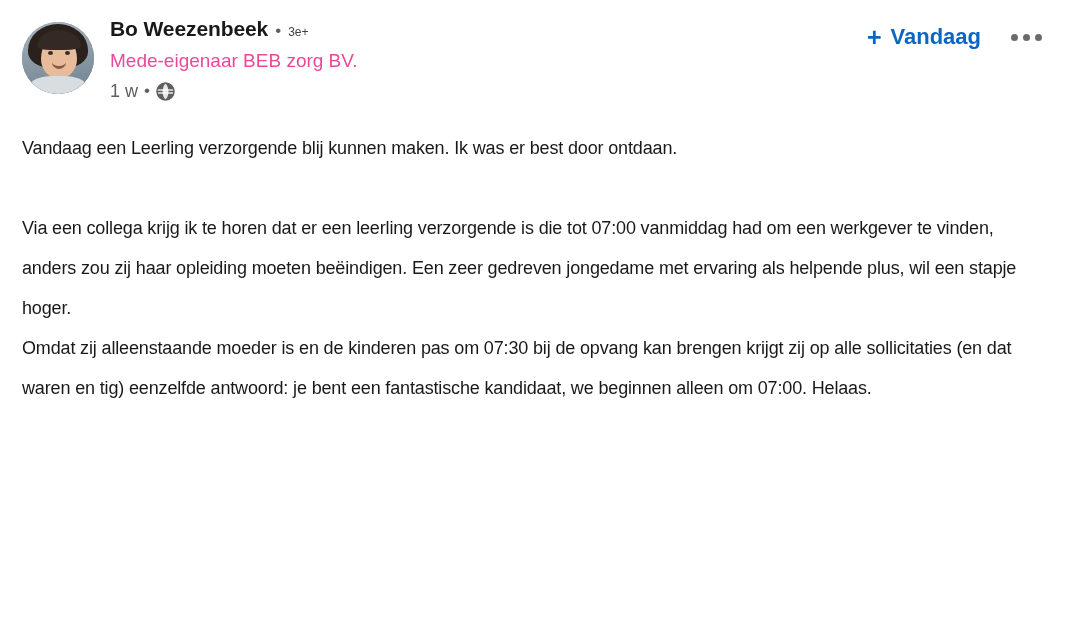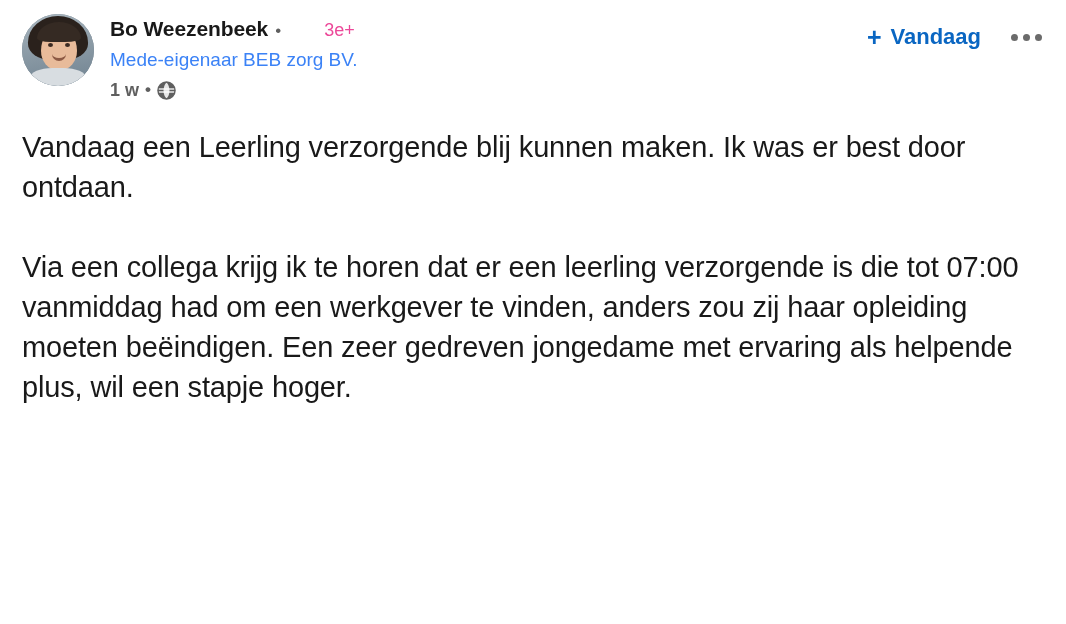--- a/index.html
+++ b/index.html
@@ -16,21 +16,21 @@
     overflow: hidden;
   }
   .post {
     position: relative;
     width: 1066px;
     height: 624px;
     padding: 14px 22px 0 22px;
   }
   .post-header {
     display: flex;
-    align-items: flex-start;
+    align-items: center;
     position: relative;
   }
   .avatar {
     width: 72px;
     height: 72px;
     border-radius: 50%;
     flex: 0 0 72px;
     overflow: hidden;
     position: relative;
     background: #6b7b86;
@@ -112,39 +112,37 @@
     font-weight: bold;
     color: #191919;
     letter-spacing: -0.1px;
   }
   .dot-sep {
     color: #5f5f5f;
     margin: 0 7px;
     font-size: 17px;
   }
   .degree {
-    color: #ec4899;
-    font-size: 18px;
+    color: #404040;
+    font-size: 12px;
     font-weight: normal;
-    margin-left: 36px;
   }
   .headline {
     margin-top: 4px;
     font-size: 19px;
     line-height: 24px;
-    color: #3b82f6;
+    color: #ec4899;
   }
   .meta-row {
     margin-top: 7px;
     display: flex;
     align-items: center;
     font-size: 18px;
     color: #5f5f5f;
     line-height: 22px;
-    font-weight: bold;
   }
   .meta-row .dot-sep { margin: 0 6px; }
   .globe-icon {
     display: inline-flex;
     width: 19px;
     height: 19px;
     align-items: center;
     justify-content: center;
   }
   .globe-icon svg { display: block; }
@@ -188,21 +186,21 @@
   .more-btn i {
     display: block;
     width: 7px;
     height: 7px;
     border-radius: 50%;
     background: #6b6b6b;
   }
 
   .post-body {
     margin-top: 26px;
-    font-size: 29px;
+    font-size: 18px;
     line-height: 40px;
     color: #191919;
     letter-spacing: -0.15px;
   }
   .post-body p {
     margin: 0;
   }
   .post-body .spacer {
     height: 40px;
   }
@@ -256,15 +254,16 @@
         <i></i>
         <i></i>
       </button>
     </div>
   </div>
 
   <div class="post-body">
     <p>Vandaag een Leerling verzorgende blij kunnen maken. Ik was er best door ontdaan.</p>
     <div class="spacer"></div>
     <p>Via een collega krijg ik te horen dat er een leerling verzorgende is die tot 07:00 vanmiddag had om een werkgever te vinden, anders zou zij haar opleiding moeten beëindigen. Een zeer gedreven jongedame met ervaring als helpende plus, wil een stapje hoger.</p>
+    <p>Omdat zij alleenstaande moeder is en de kinderen pas om 07:30 bij de opvang kan brengen krijgt zij op alle sollicitaties (en dat waren en tig) eenzelfde antwoord: je bent een fantastische kandidaat, we beginnen alleen om 07:00. Helaas.</p>
   </div>
 
 </div>
 
 </body></html>

